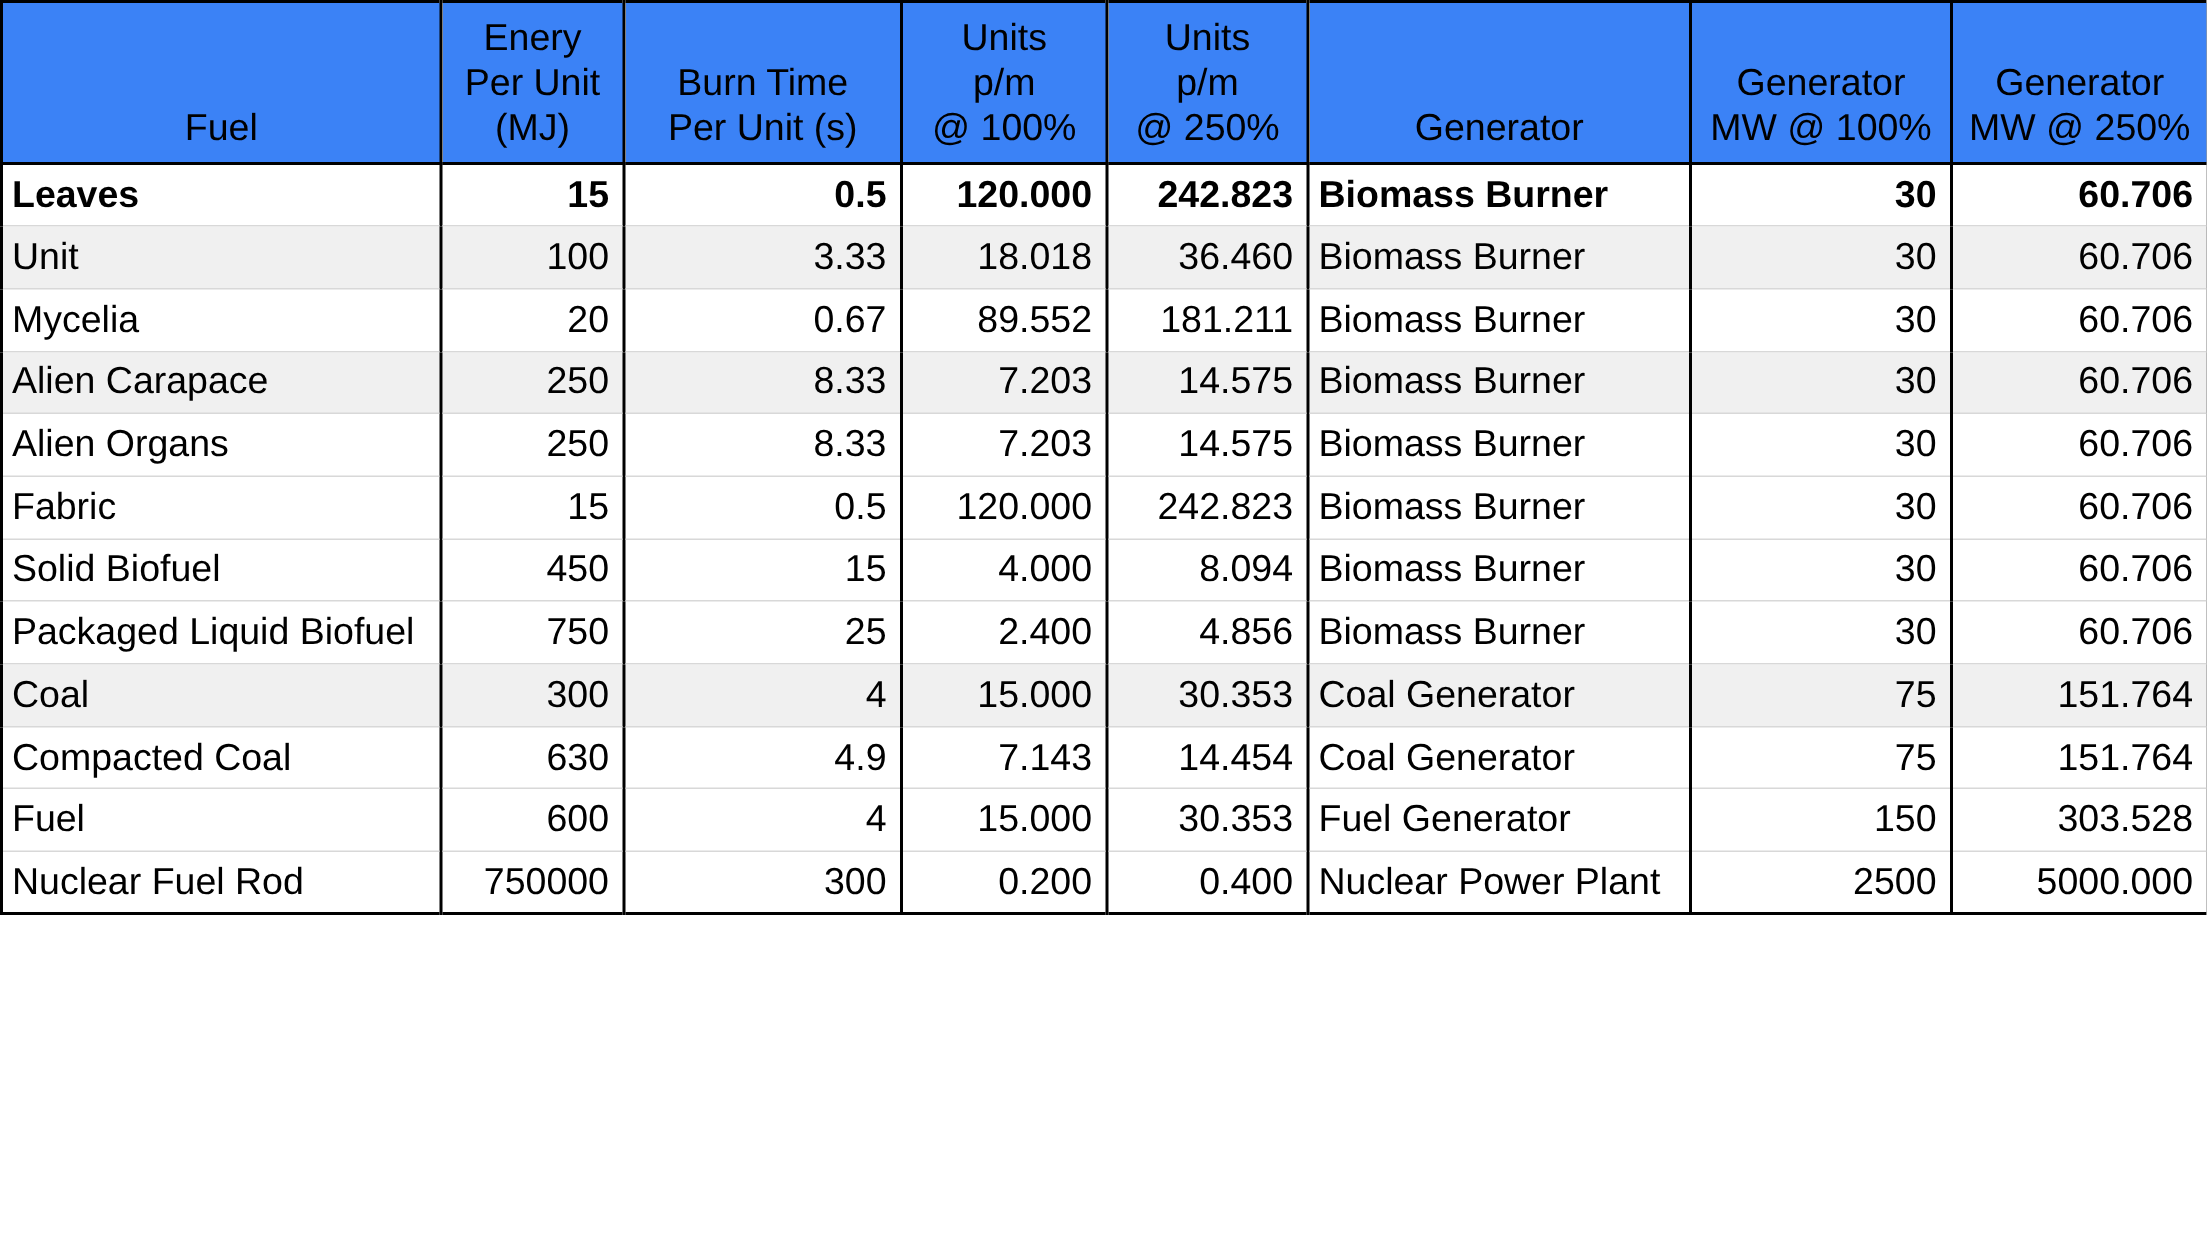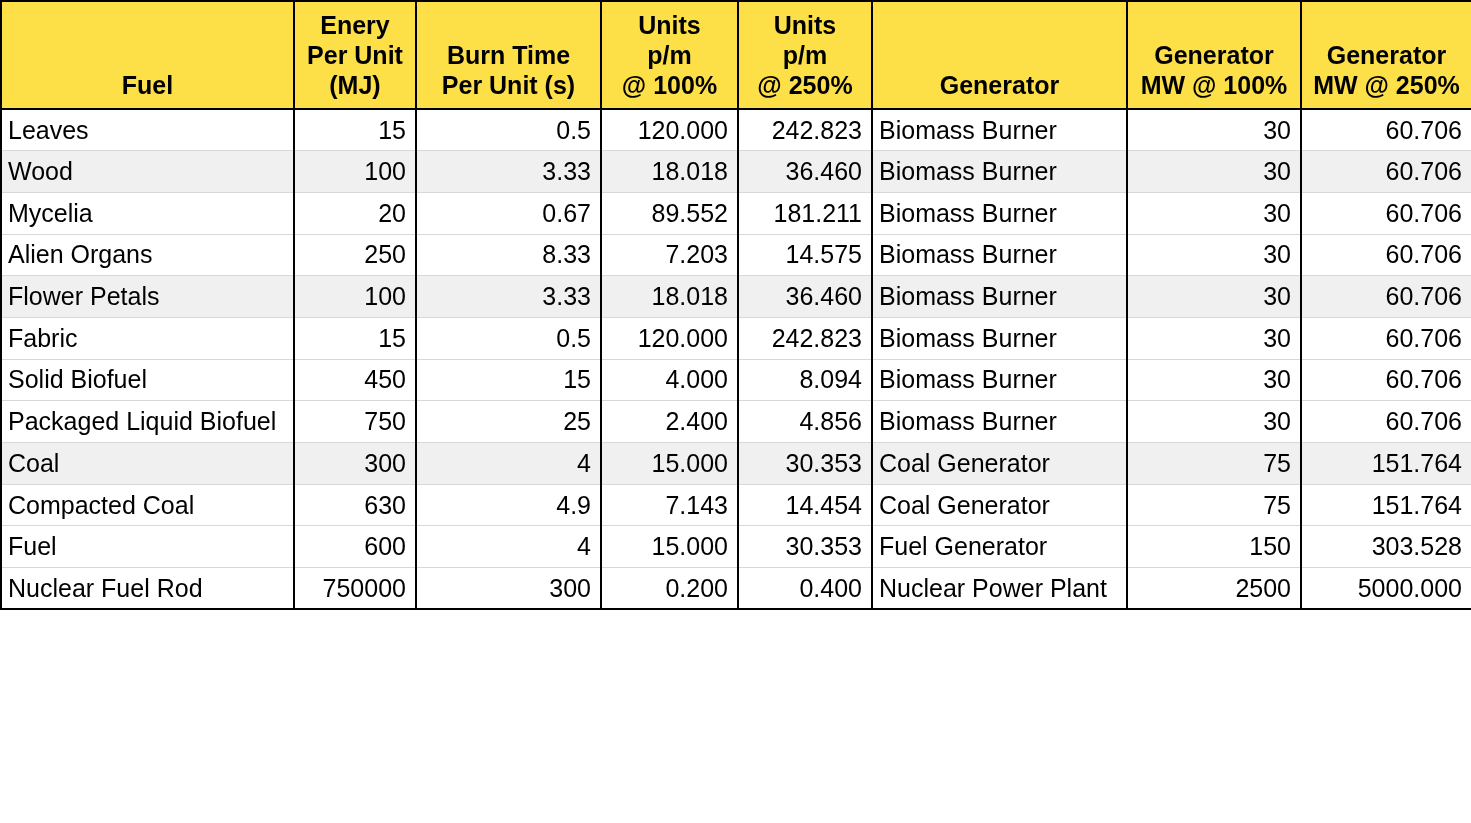--- a/index.html
+++ b/index.html
@@ -32,36 +32,36 @@
     border-left: 2px solid #000000;
     border-right: 2px solid #000000;
     overflow: hidden;
     white-space: nowrap;
     box-sizing: border-box;
   }
   thead th {
     height: 108px;
     vertical-align: bottom;
     text-align: center;
-    font-weight: bold;
+    font-weight: normal;
     font-size: 25px;
     line-height: 30px;
     padding: 4px 4px 8px 4px;
     border-bottom: 2px solid #000000;
-    background: #fde047;
+    background: #3b82f6;
   }
   tbody td {
     height: 41.7px;
     font-size: 25px;
     vertical-align: middle;
     text-align: right;
     padding: 0 9px 0 4px;
     border-top: 1px solid #d8d8d8;
   }
-  tbody tr:first-child td { border-top: none; }
+  tbody tr:first-child td { border-top: none; font-weight: bold; }
   tbody td:nth-child(1),
   tbody td:nth-child(6) {
     text-align: left;
     padding: 0 4px 0 6px;
   }
   tbody tr.banded td { background: #f0f0f0; }
   tbody tr.plain td  { background: #ffffff; }
 </style>
 </head>
 <body>
@@ -120,55 +120,55 @@
           <td>Leaves</td>
           <td>15</td>
           <td>0.5</td>
           <td>120.000</td>
           <td>242.823</td>
           <td>Biomass Burner</td>
           <td>30</td>
           <td>60.706</td>
         </tr>
         <tr class="banded">
-          <td>Wood</td>
+          <td>Unit</td>
           <td>100</td>
           <td>3.33</td>
           <td>18.018</td>
           <td>36.460</td>
           <td>Biomass Burner</td>
           <td>30</td>
           <td>60.706</td>
         </tr>
         <tr class="plain">
           <td>Mycelia</td>
           <td>20</td>
           <td>0.67</td>
           <td>89.552</td>
           <td>181.211</td>
           <td>Biomass Burner</td>
           <td>30</td>
           <td>60.706</td>
         </tr>
+        <tr class="banded">
+          <td>Alien Carapace</td>
+          <td>250</td>
+          <td>8.33</td>
+          <td>7.203</td>
+          <td>14.575</td>
+          <td>Biomass Burner</td>
+          <td>30</td>
+          <td>60.706</td>
+        </tr>
         <tr class="plain">
           <td>Alien Organs</td>
           <td>250</td>
           <td>8.33</td>
           <td>7.203</td>
           <td>14.575</td>
-          <td>Biomass Burner</td>
-          <td>30</td>
-          <td>60.706</td>
-        </tr>
-        <tr class="banded">
-          <td>Flower Petals</td>
-          <td>100</td>
-          <td>3.33</td>
-          <td>18.018</td>
-          <td>36.460</td>
           <td>Biomass Burner</td>
           <td>30</td>
           <td>60.706</td>
         </tr>
         <tr class="plain">
           <td>Fabric</td>
           <td>15</td>
           <td>0.5</td>
           <td>120.000</td>
           <td>242.823</td>

